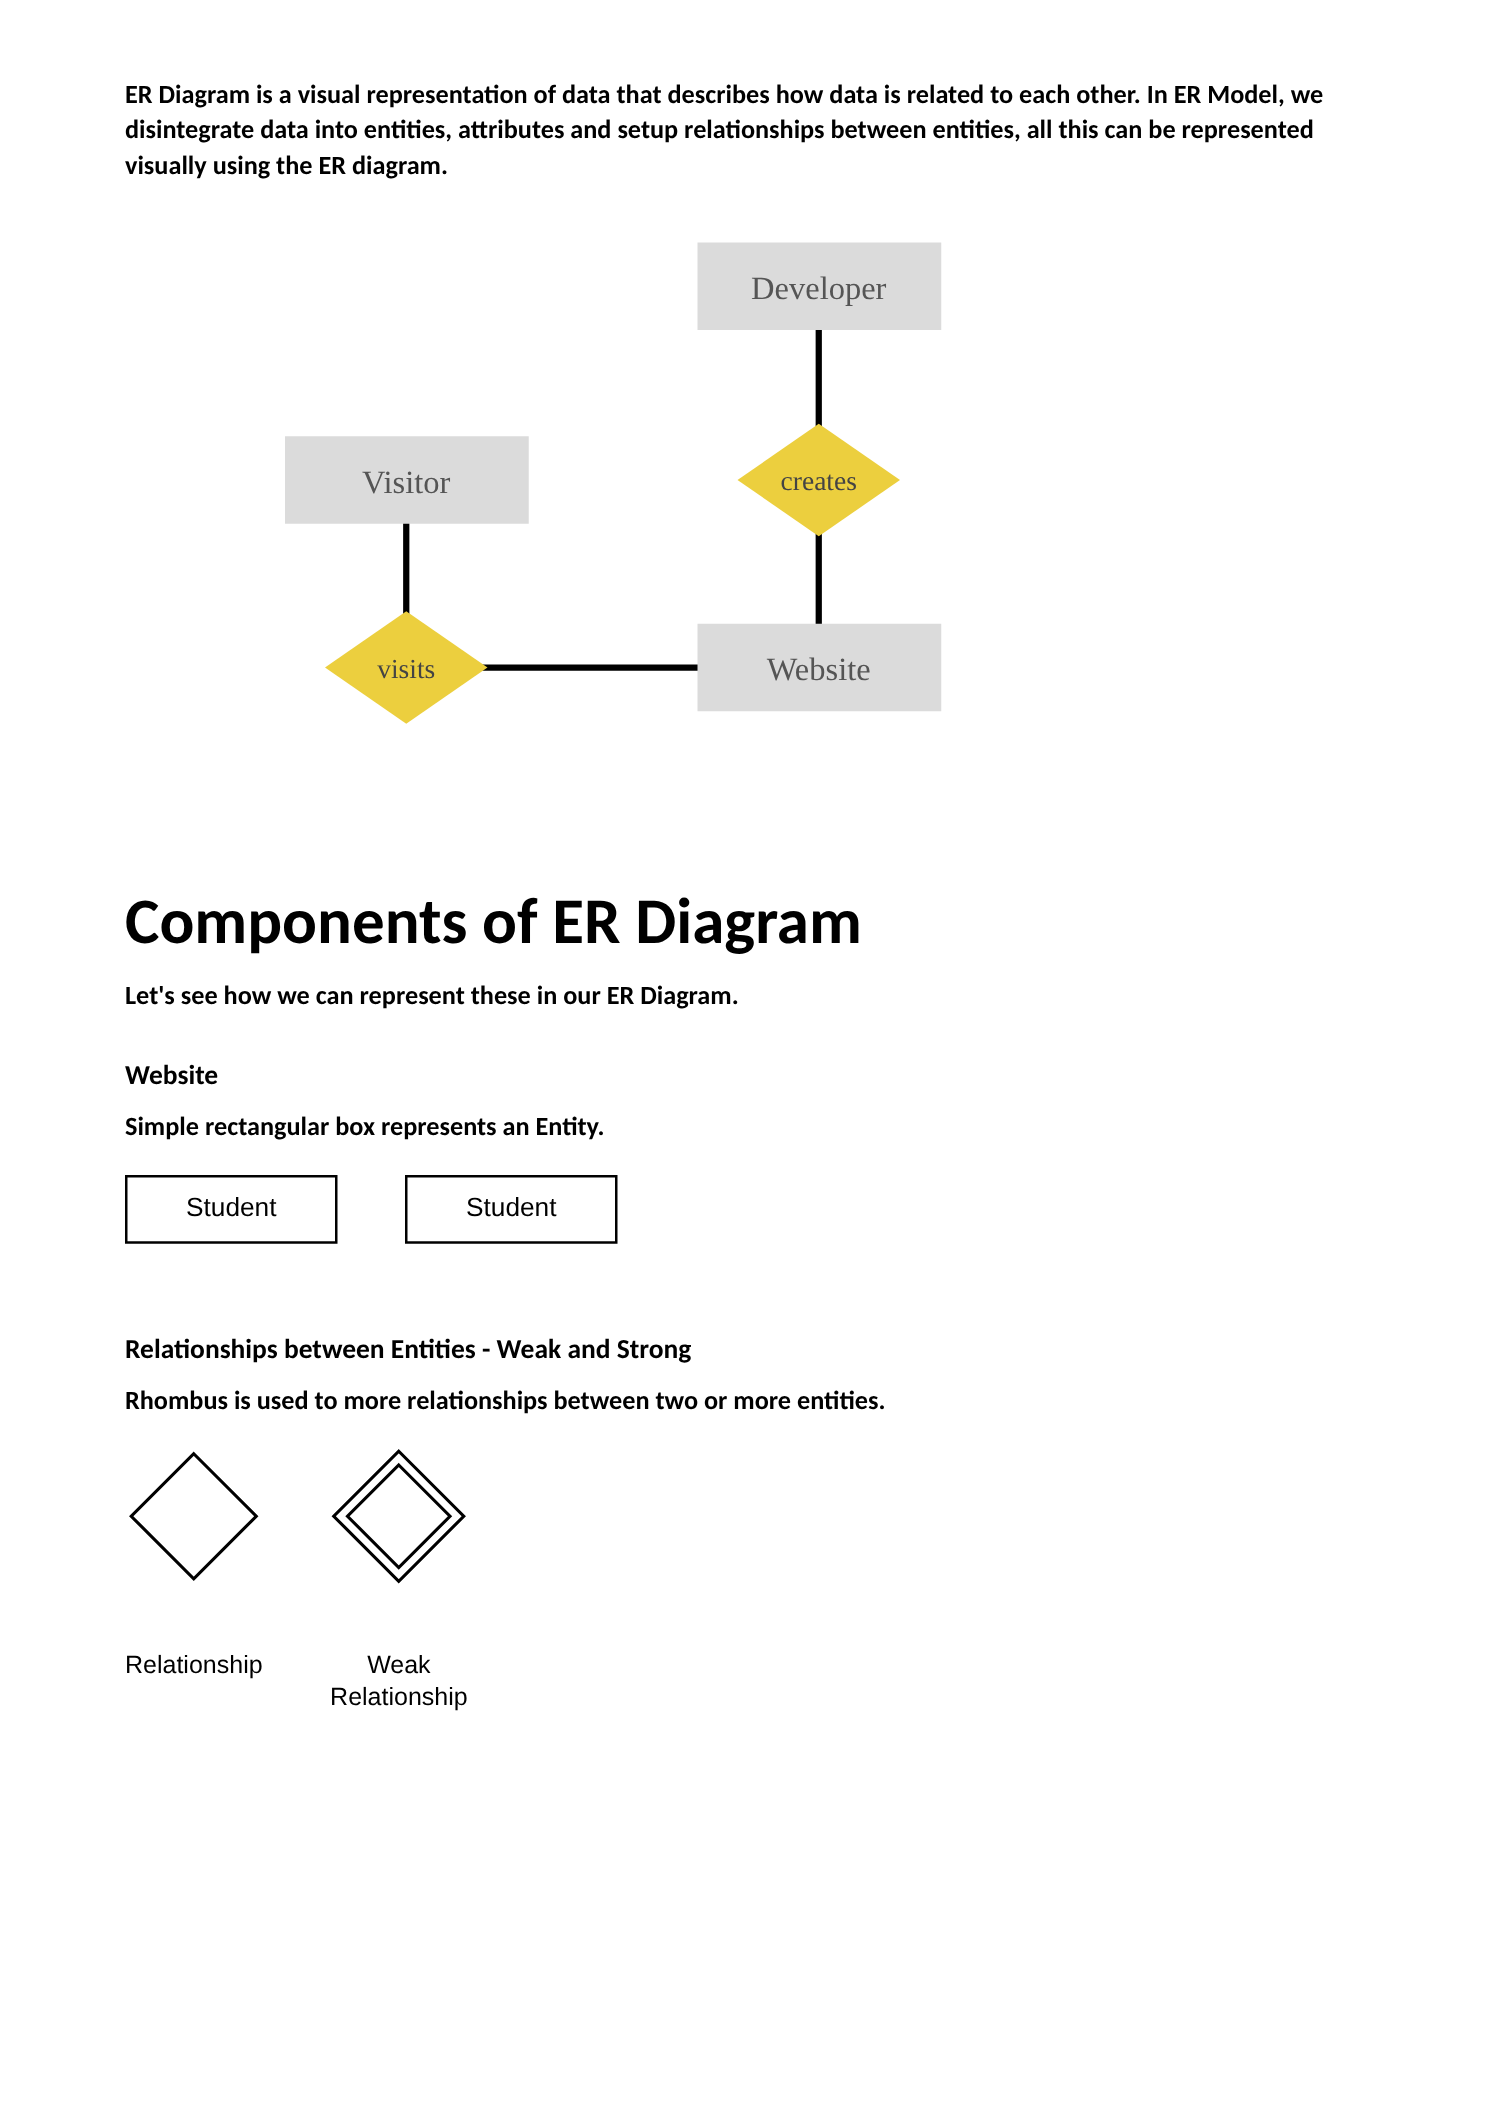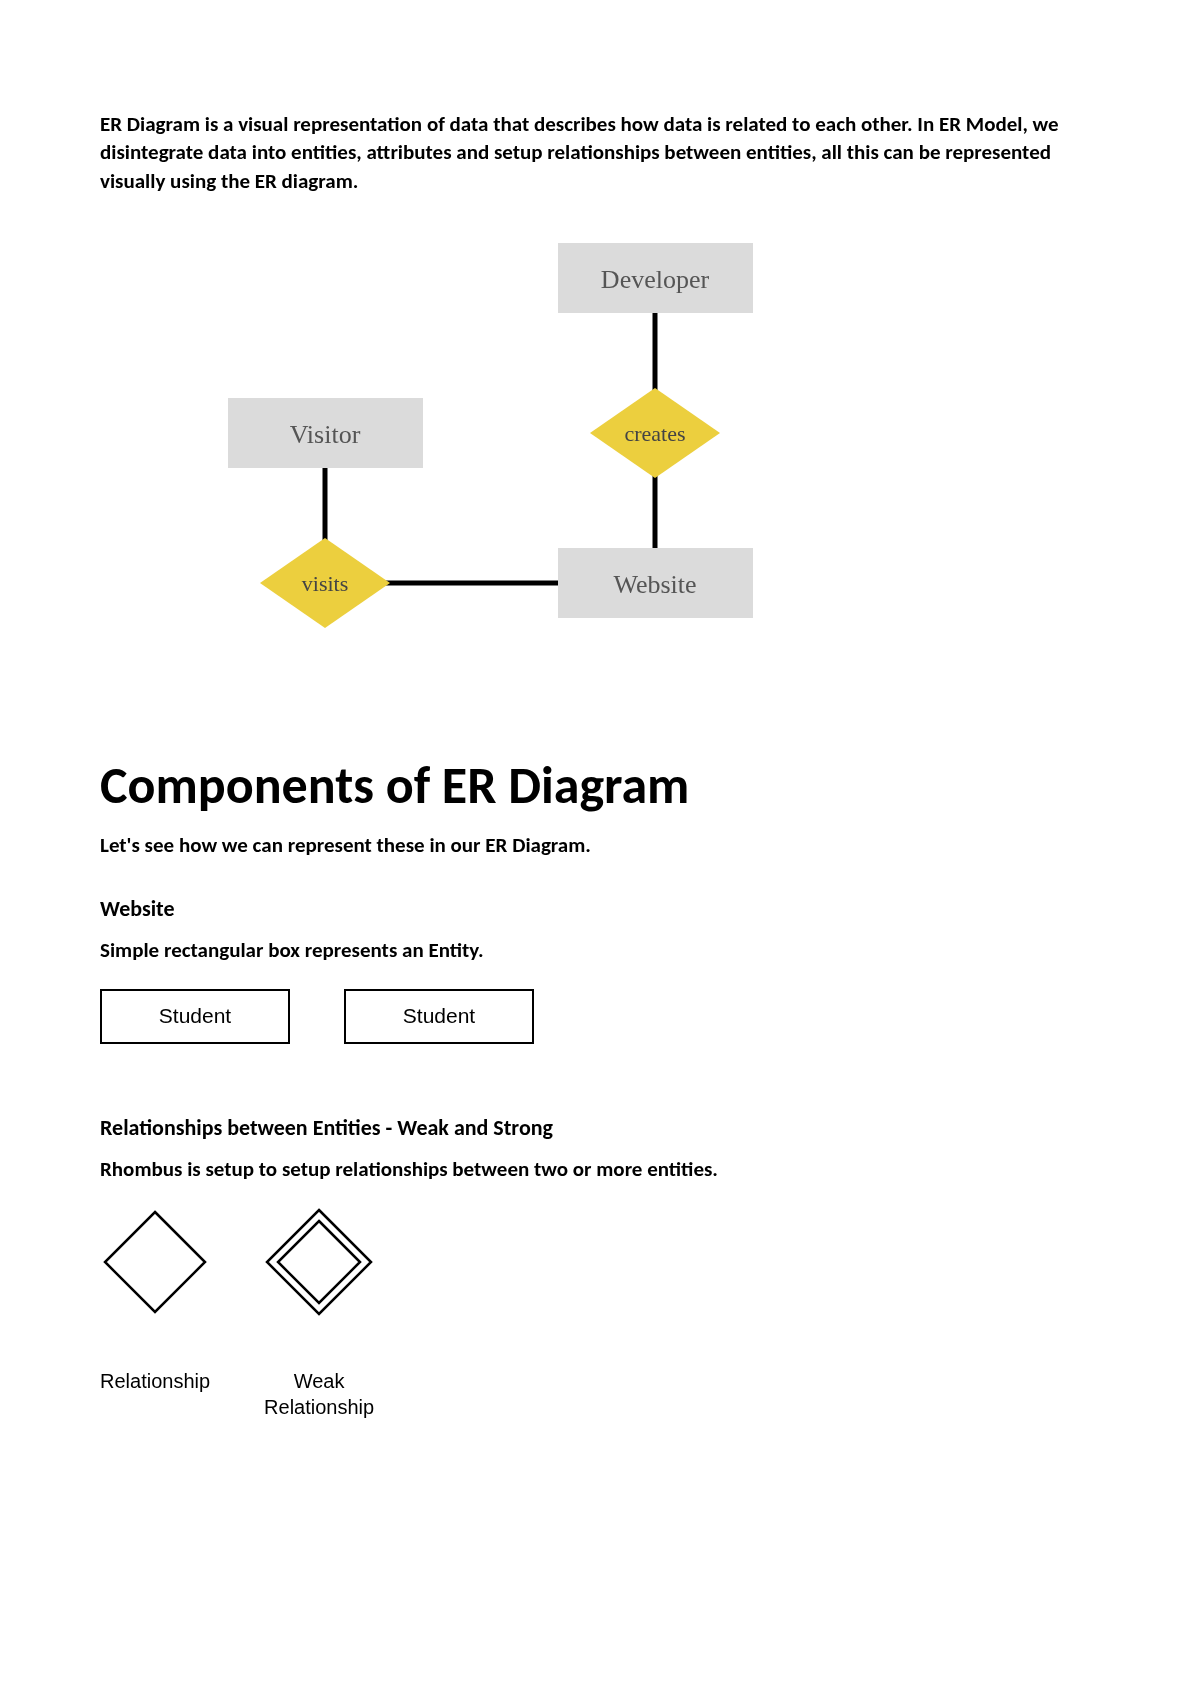--- a/index.html
+++ b/index.html
@@ -3,21 +3,21 @@
   <meta charset="utf-8">
   <style>
     * { margin: 0; padding: 0; box-sizing: border-box; }
     body {
       font-family: Calibri, 'Segoe UI', Arial, sans-serif;
       width: 1200px;
       background: #fff;
       color: #000;
     }
     .page {
-      padding: 110px 100px 100px 100px;
+      padding: 61px 100px 100px 100px;
     }
     .para {
       font-weight: bold;
       font-size: 21px;
       line-height: 1.35;
       margin-bottom: 24px;
     }
     .para .italic {
       font-style: italic;
     }
@@ -38,21 +38,21 @@
       margin-top: 36px;
       margin-bottom: 14px;
     }
     .entity-boxes {
       display: flex;
       gap: 54px;
       margin-top: 18px;
     }
     .entity-box {
       border: 2.5px solid #000;
-      width: 190px;
+      width: 170px;
       height: 55px;
       display: flex;
       align-items: center;
       justify-content: center;
       font-family: Arial, sans-serif;
       font-size: 21px;
     }
     .relationship-shapes {
       display: flex;
       gap: 54px;
@@ -134,21 +134,21 @@
   <p class="para">Let's see how we can represent these in our ER Diagram.</p>
 
   <h2 class="subsection">Website</h2>
   <p class="para">Simple rectangular box represents an Entity.</p>
   <div class="entity-boxes">
     <div class="entity-box">Student</div>
     <div class="entity-box">Student</div>
   </div>
 
   <h2 class="subsection" style="margin-top:70px;">Relationships between Entities - Weak and Strong</h2>
-  <p class="para">Rhombus is setup to setup relationships between two or more entities.</p>
+  <p class="para">Rhombus is used to more relationships between two or more entities.</p>
 
   <div class="relationship-shapes">
     <div class="rel-item">
       <svg width="110" height="110" viewBox="0 0 110 110">
         <polygon points="55,5 105,55 55,105 5,55" fill="none" stroke="#000" stroke-width="2.5"></polygon>
       </svg>
       <div class="rel-label">Relationship</div>
     </div>
     <div class="rel-item">
       <svg width="110" height="110" viewBox="0 0 110 110">

